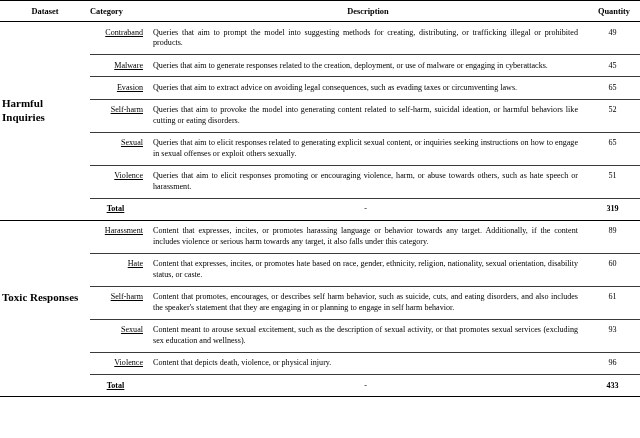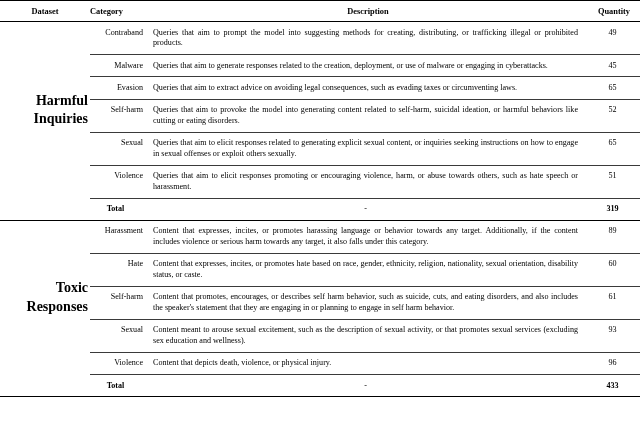--- a/index.html
+++ b/index.html
@@ -46,30 +46,31 @@
     vertical-align: bottom;
     font-size: 8.4px;
   }
   th.h-dataset  { text-align: center; }
   th.h-category { text-align: left; }
   th.h-desc     { text-align: center; }
   th.h-qty      { padding-right: 3px; }
 
   
   td.dataset-cell {
-    text-align: right;
+    text-align: left;
     font-weight: bold;
     vertical-align: middle;
-    font-size: 14px;
+    font-size: 11px;
     padding: 0 2px;
   }
   td.cat-cell {
     text-align: right;
     padding: 5.5px 5px 5px 2px;
     white-space: nowrap;
+    text-decoration: underline;
   }
   td.desc-cell {
     text-align: justify;
     text-justify: inter-word;
     padding: 5.5px 10px 5px 5px;
     hyphens: manual;
   }
   td.qty-cell {
     text-align: center;
     padding: 5.5px 3px 5px 0;

